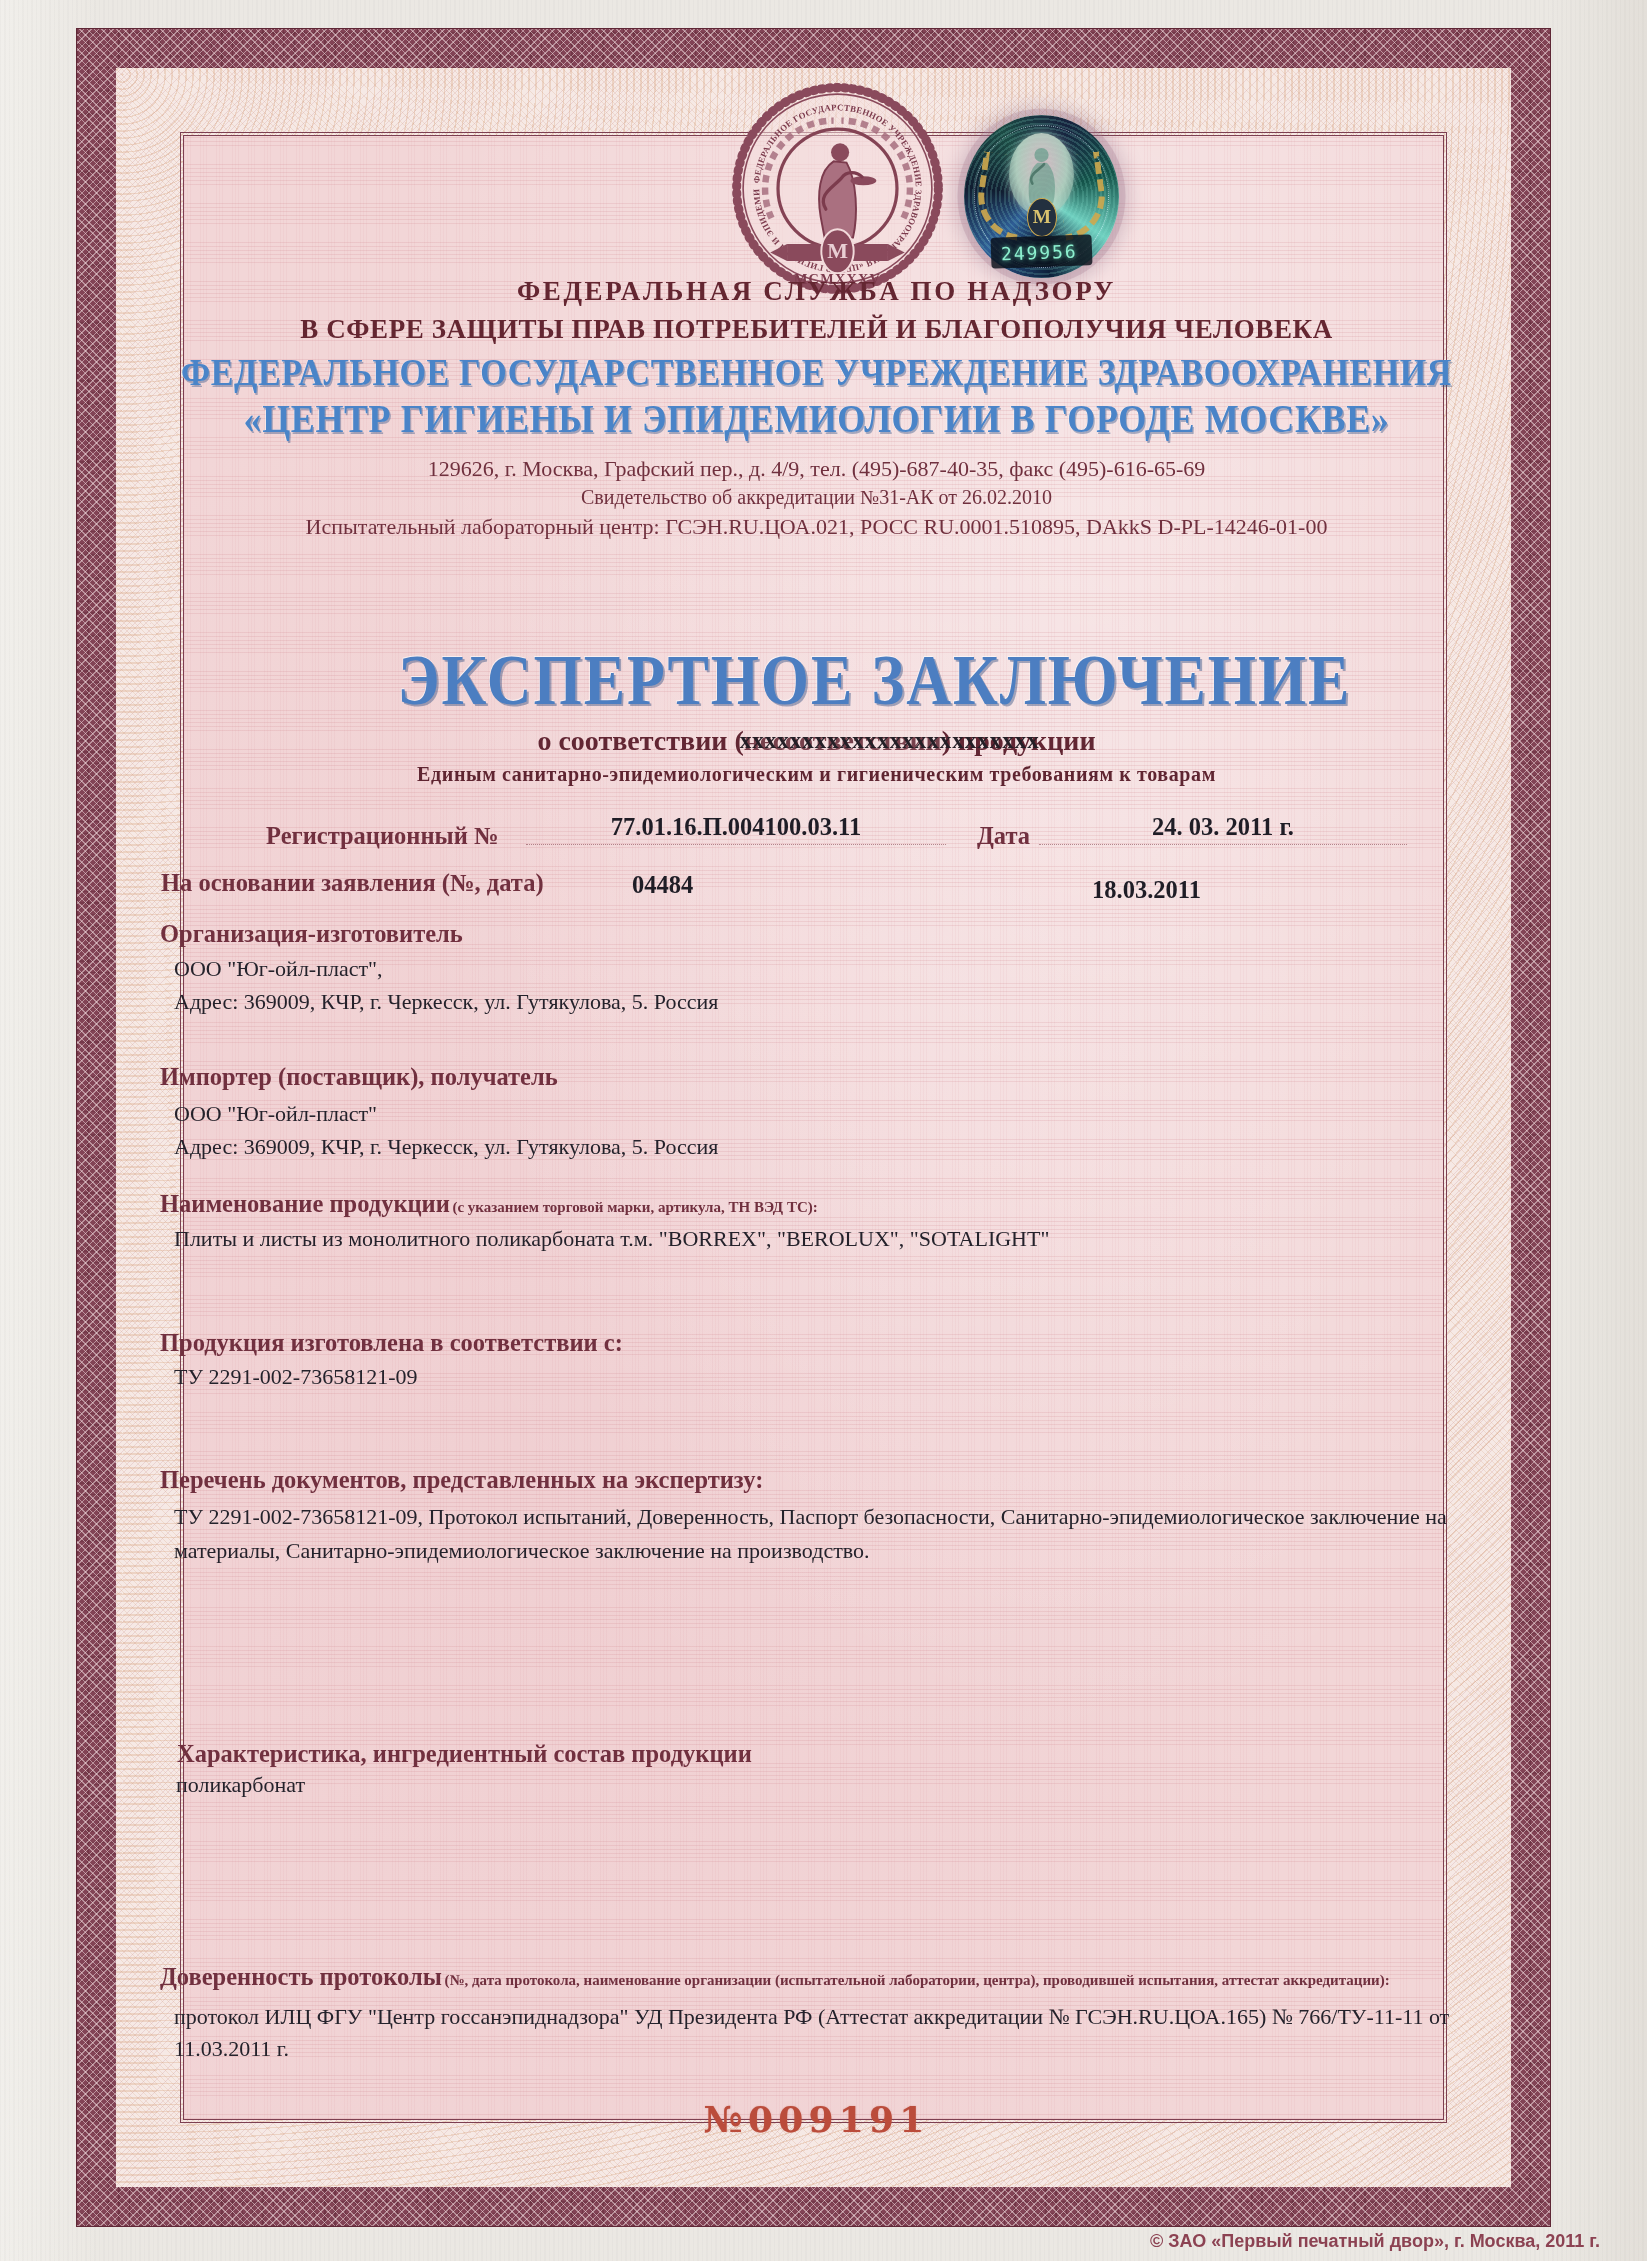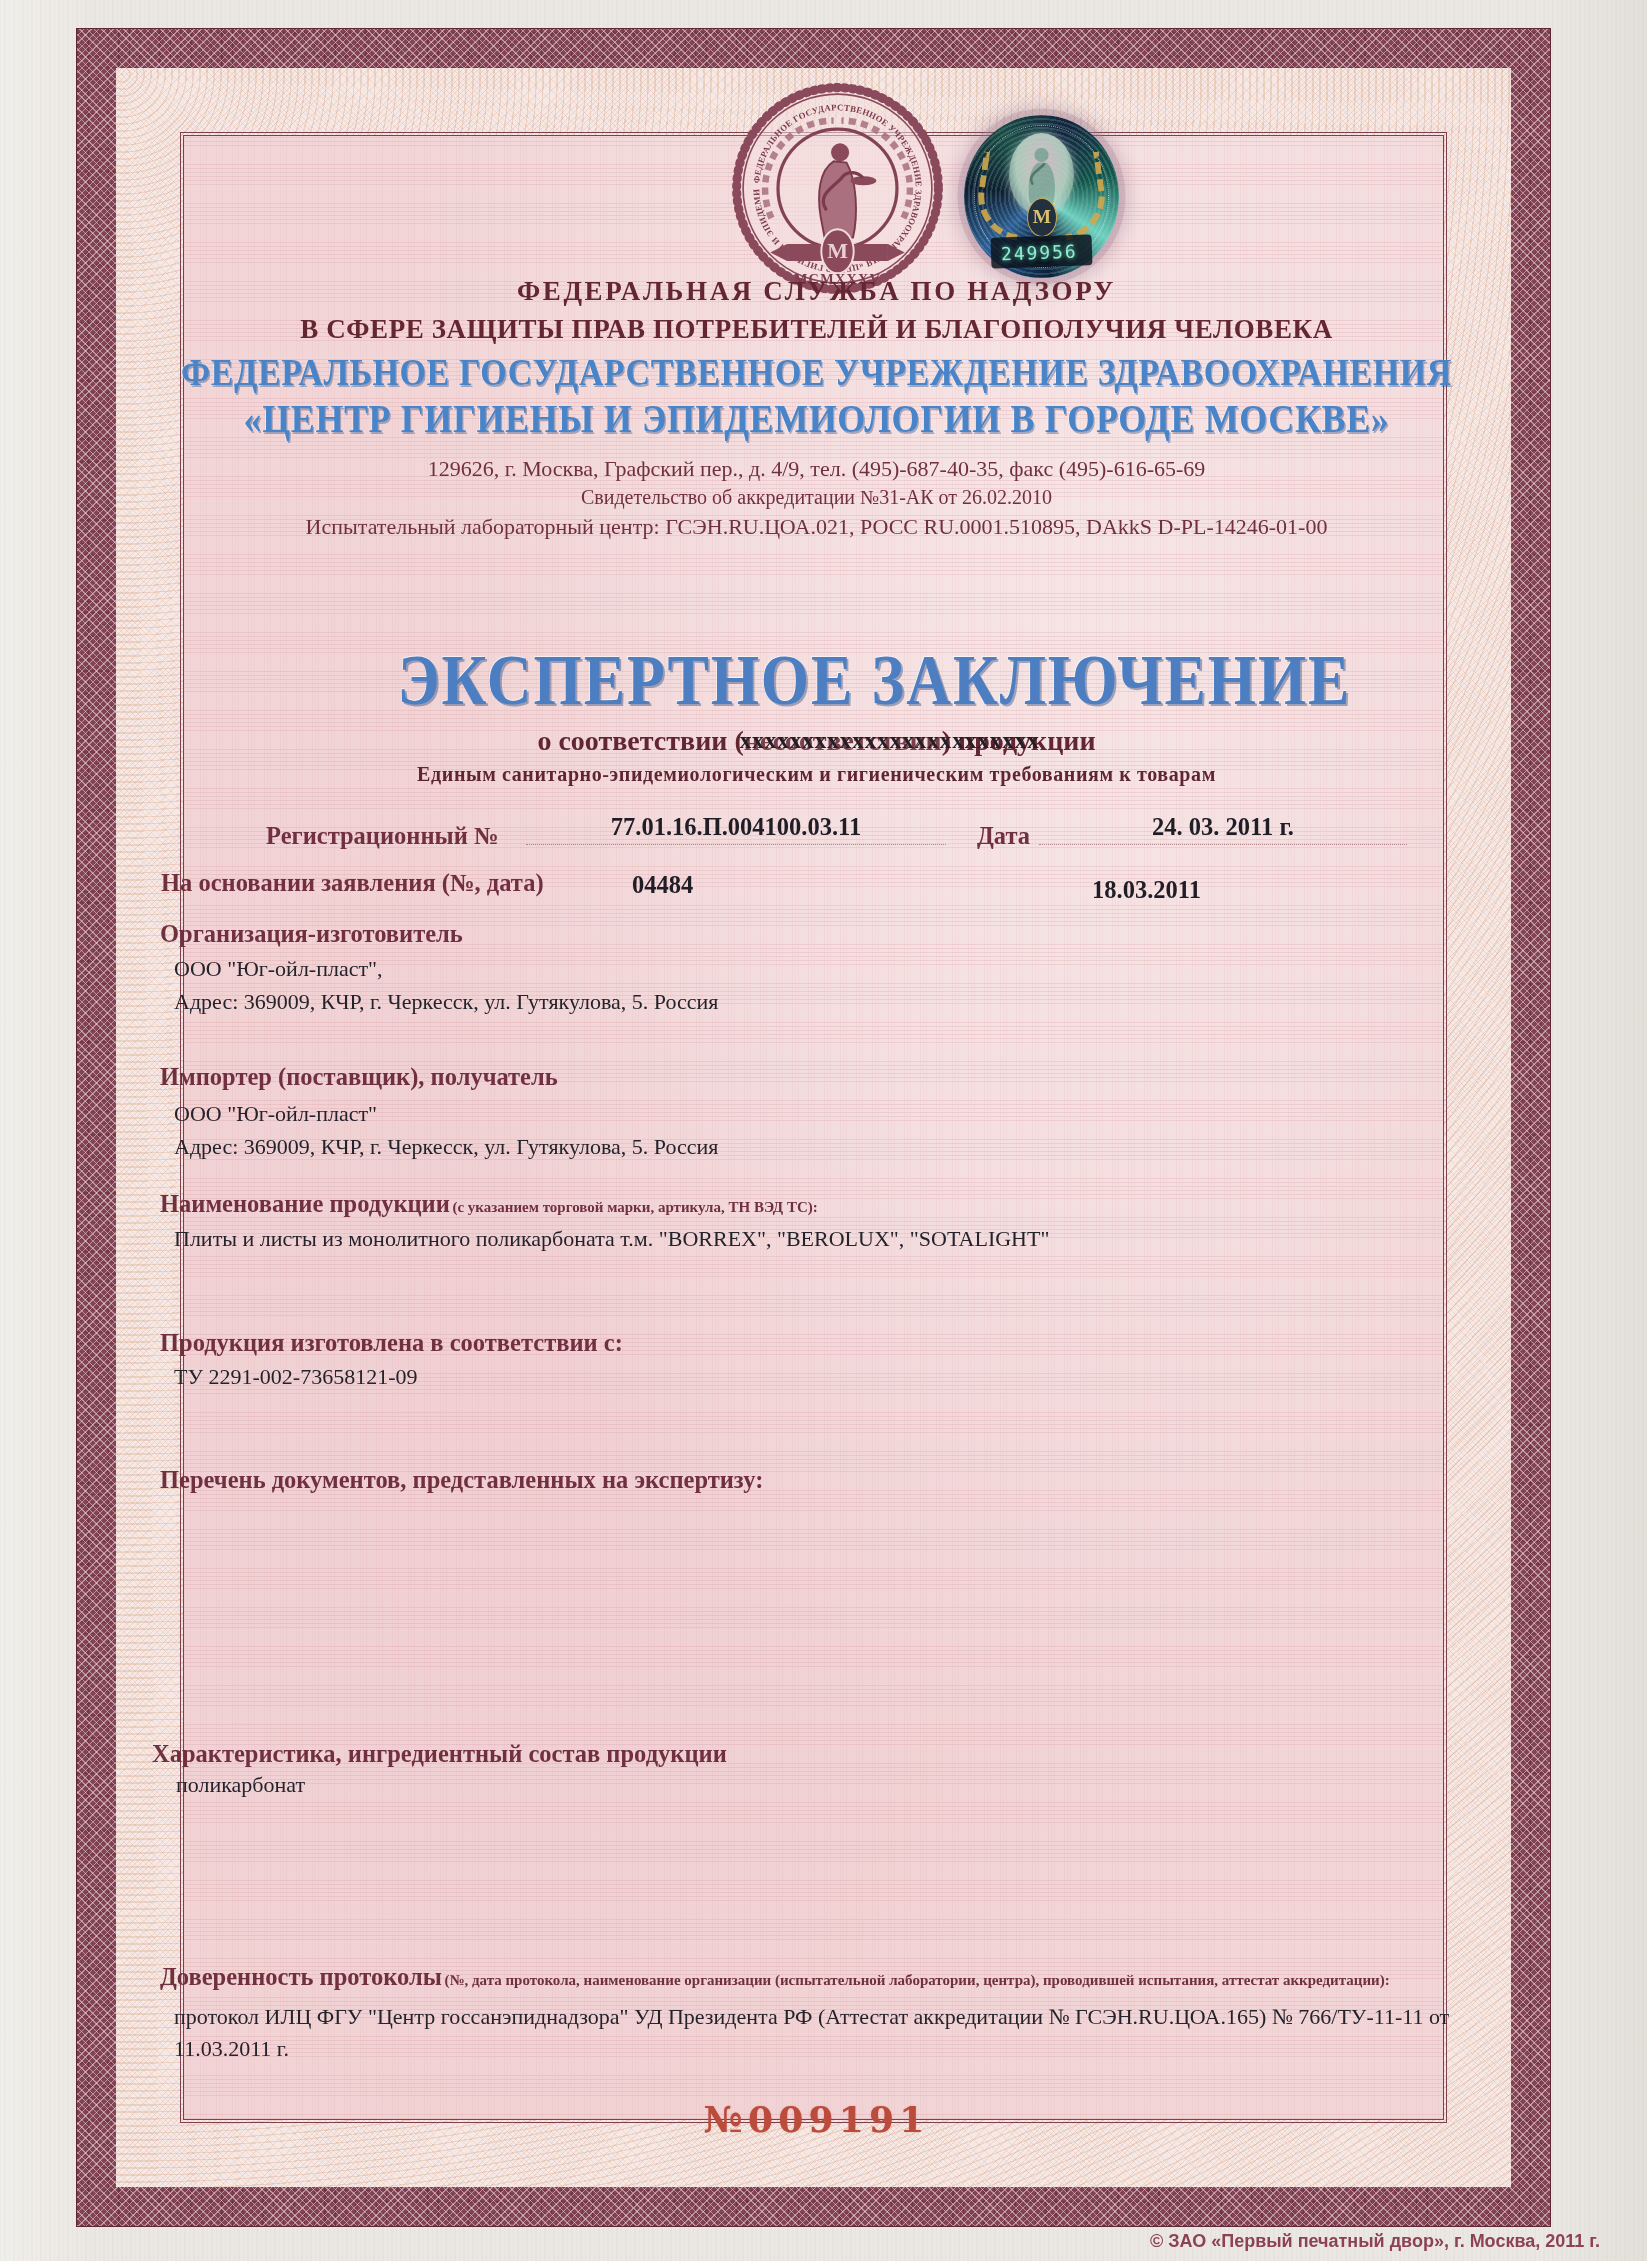--- a/index.html
+++ b/index.html
@@ -178,22 +178,23 @@
   <div class="abs" style="left:160px; top:1190px;">
     <span class="label">Наименование продукции</span>
     <span class="small-note">(с указанием торговой марки, артикула, ТН ВЭД ТС):</span>
   </div>
   <div class="abs value" style="left:174px; top:1226px;">Плиты и листы из монолитного поликарбоната т.м. "BORREX",  "BEROLUX",  "SOTALIGHT"</div>
 
   <div class="abs label" style="left:160px; top:1329px;">Продукция изготовлена в соответствии с:</div>
   <div class="abs value" style="left:174px; top:1364px;">ТУ 2291-002-73658121-09</div>
 
   <div class="abs label" style="left:160px; top:1466px;">Перечень документов, представленных на экспертизу:</div>
-
-  <div class="abs label" style="left:152px; top:1740px;">Характеристика, ингредиентный состав продукции</div>
+  <div class="abs value" style="left:174px; top:1500px; width:1292px; line-height:34px;">ТУ 2291-002-73658121-09,  Протокол испытаний,  Доверенность,  Паспорт безопасности,  Санитарно-эпидемиологическое заключение на материалы,  Санитарно-эпидемиологическое заключение на производство.</div>
+
+  <div class="abs label" style="left:177px; top:1740px;">Характеристика, ингредиентный состав продукции</div>
   <div class="abs value" style="left:176px; top:1772px;">поликарбонат</div>
 
   <div class="abs" style="left:160px; top:1963px; width:1318px;">
     <span class="label">Доверенность протоколы</span>
     <span class="small-note">(№, дата протокола, наименование организации (испытательной лаборатории, центра), проводившей испытания, аттестат аккредитации):</span>
   </div>
   <div class="abs value" style="left:174px; top:2001px; width:1305px; line-height:32px;">протокол ИЛЦ ФГУ "Центр госсанэпиднадзора" УД Президента РФ (Аттестат аккредитации № ГСЭН.RU.ЦОА.165) № 766/ТУ-11-11 от 11.03.2011 г.</div>
 
   <div class="abs center-band stamp" style="top:2098px;">№009191</div>
 

